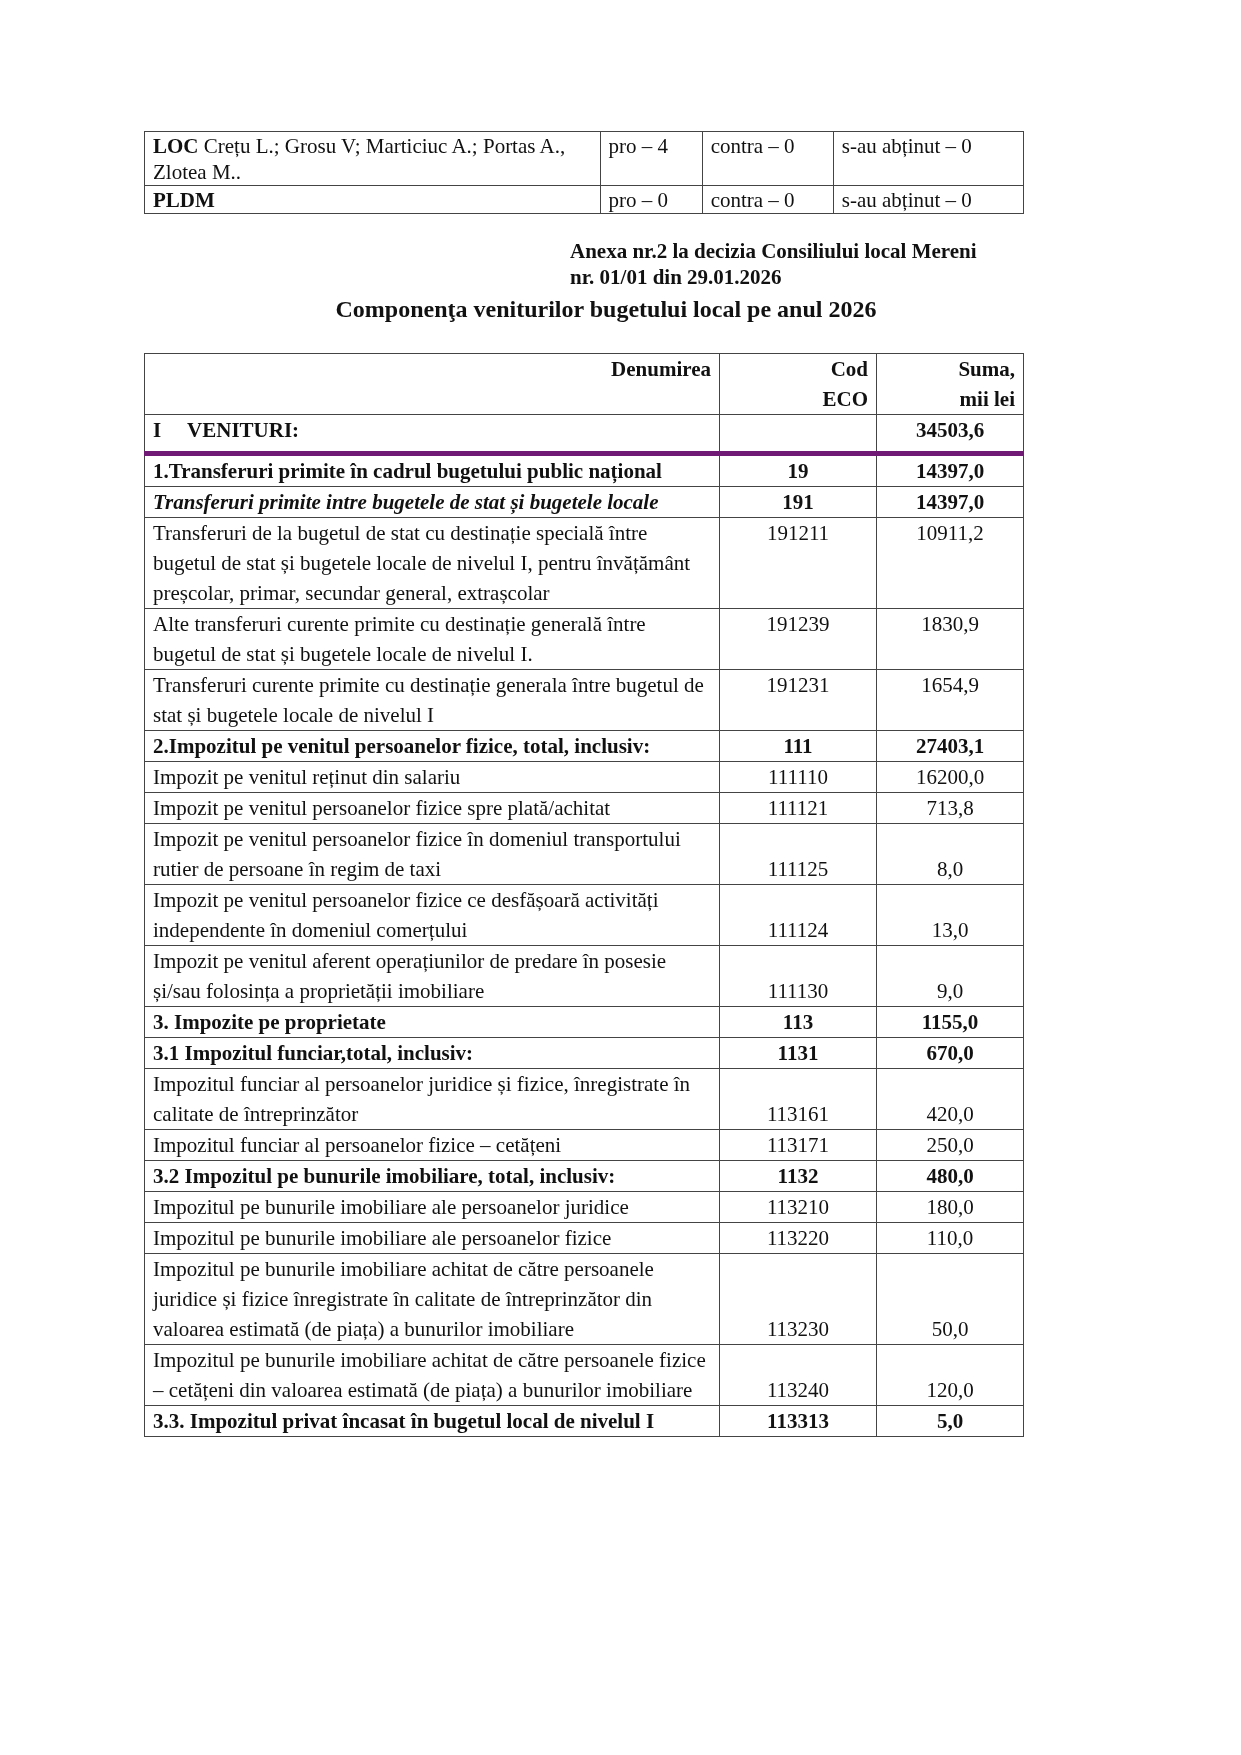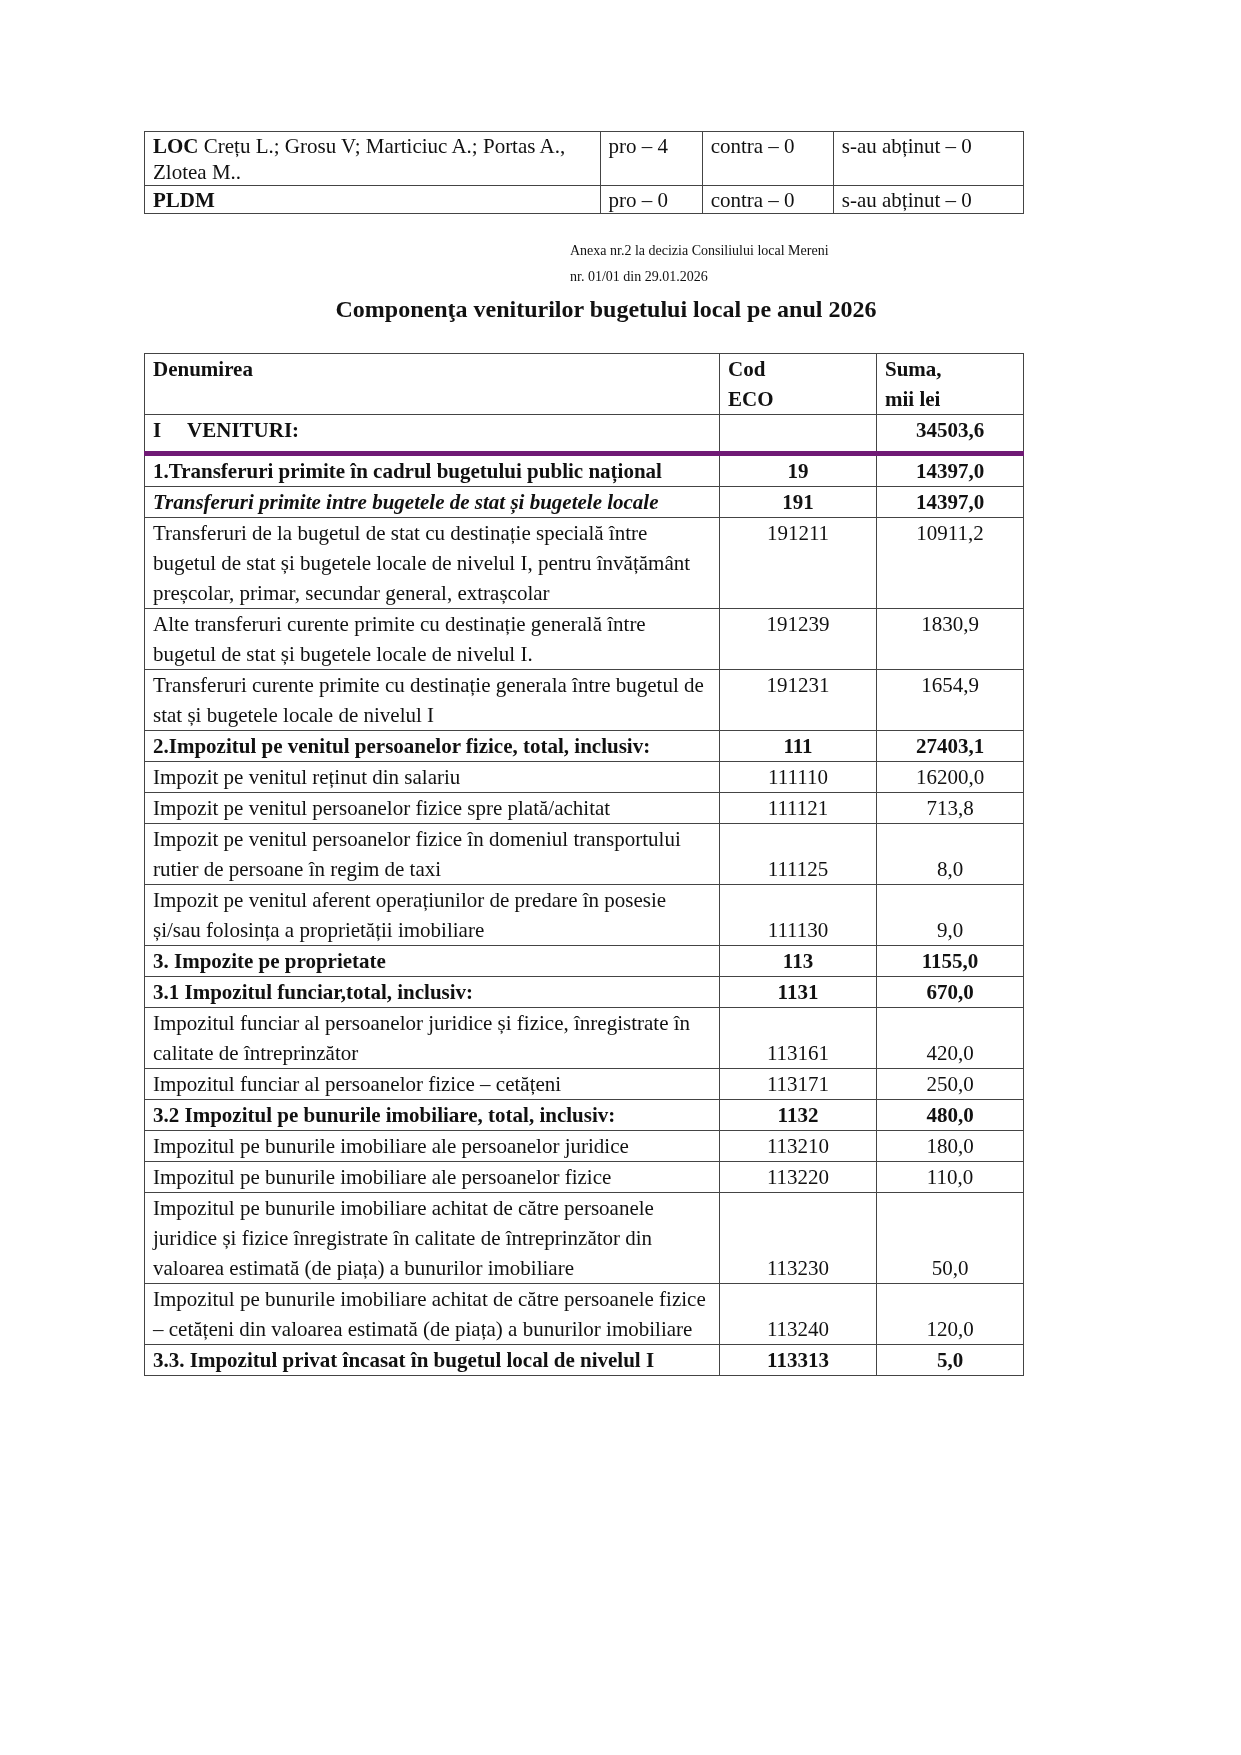--- a/index.html
+++ b/index.html
@@ -11,31 +11,31 @@
   td, th { border: 1.5px solid #444; padding: 0 8px; vertical-align: top;
            font-size: 21px; line-height: 30px; font-weight: normal; }
 
   
   #vote-table { left: 108px; top: 131px; width: 880px; }
   #vote-table td { line-height: 26px; padding-top: 1px; padding-bottom: 0; }
   #vote-table td.c { text-align: left; }
   .b { font-weight: bold; }
   .i { font-style: italic; }
 
-  .annex { position: absolute; left: 534px; top: 238px; font-weight: normal;
-           font-size: 14px; line-height: 26px; }
+  .annex { position: absolute; left: 534px; top: 238px; font-weight: bold;
+           font-size: 21px; line-height: 26px; }
   .title { position: absolute; left: 15px; width: 1110px; top: 294px; text-align: center;
            font-weight: bold; font-size: 24px; line-height: 30px; }
 
   
   #rev-table { left: 108px; top: 353px; width: 880px; }
   #rev-table col.c1 { width: 575px; }
   #rev-table col.c2 { width: 157px; }
   #rev-table col.c3 { width: 147px; }
-  #rev-table th { text-align: left; font-weight: bold; padding-top: 0; line-height: 30px; height: 56px; }
+  #rev-table th { text-align: right; font-weight: bold; padding-top: 0; line-height: 30px; height: 56px; }
   #rev-table td.num { text-align: center; vertical-align: top; }
   #rev-table td.num.bottom { vertical-align: bottom; }
   #rev-table tr.thick-bottom td { border-bottom: 5px solid #701a75; }
 </style>
 </head>
 <body>
 
 <div class="page">
 
   <table id="vote-table">
@@ -132,20 +132,25 @@
           <td>Impozit  pe venitul  persoanelor fizice spre plată/achitat</td>
           <td class="num">111121</td>
           <td class="num">713,8</td>
         </tr>
         <tr>
           <td>Impozit pe venitul  persoanelor fizice în  domeniul transportului rutier de persoane în regim de taxi</td>
           <td class="num bottom">111125</td>
           <td class="num bottom">8,0</td>
         </tr>
         <tr>
+          <td>Impozit  pe venitul persoanelor fizice ce desfășoară activități independente în domeniul comerțului</td>
+          <td class="num bottom">111124</td>
+          <td class="num bottom">13,0</td>
+        </tr>
+        <tr>
           <td>Impozit pe venitul  aferent operațiunilor de predare în posesie și/sau folosința a proprietății imobiliare</td>
           <td class="num bottom">111130</td>
           <td class="num bottom">9,0</td>
         </tr>
         <tr>
           <td class="b">3. Impozite pe proprietate</td>
           <td class="num b">113</td>
           <td class="num b">1155,0</td>
         </tr>
         <tr>

